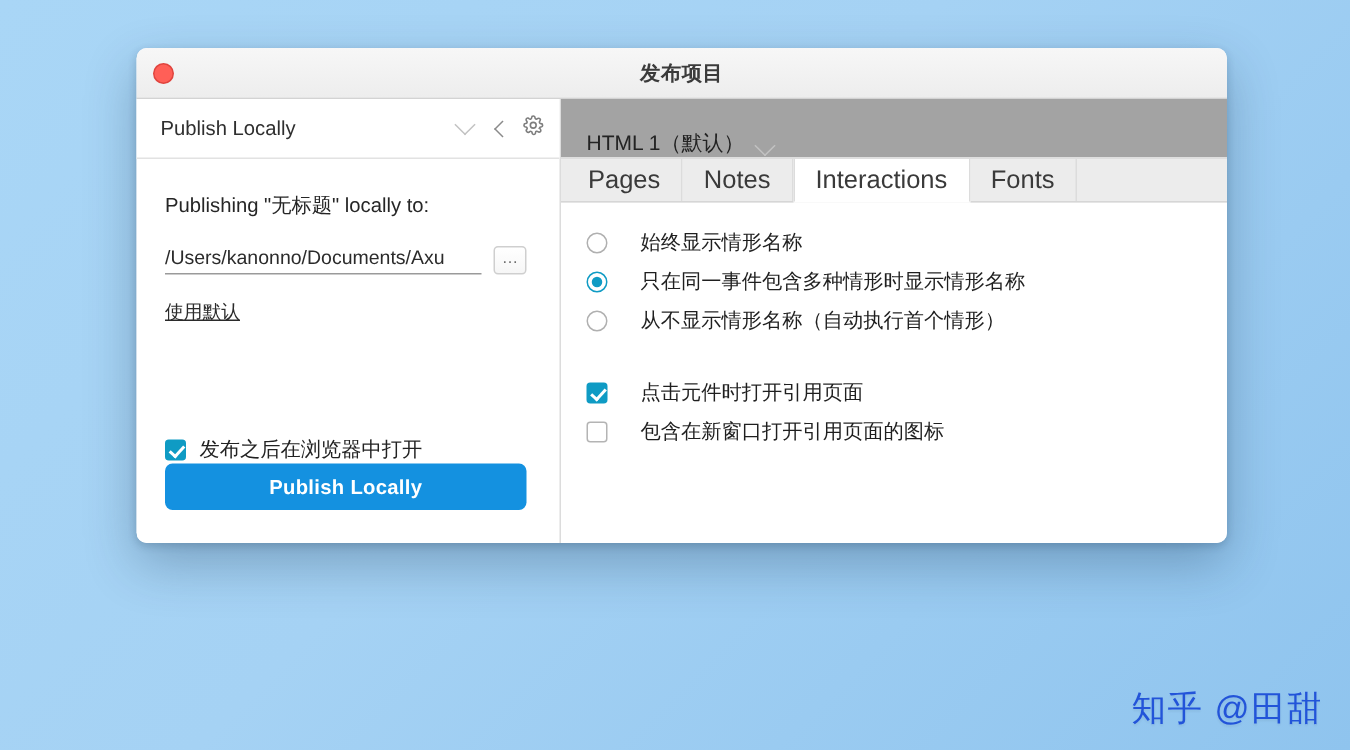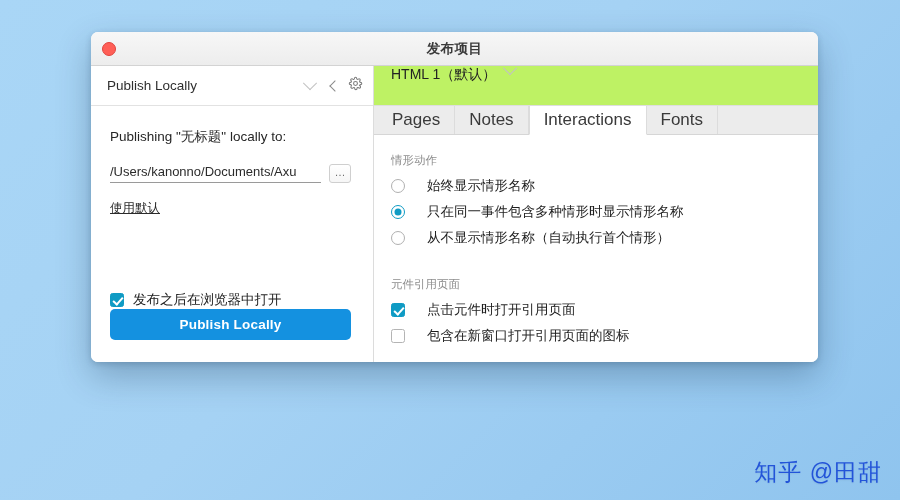--- a/index.html
+++ b/index.html
@@ -260,23 +260,23 @@
     flex: 1;
     background: #ffffff;
     display: flex;
     flex-direction: column;
     min-width: 0;
   }
   #right-header {
     height: 39px;
     min-height: 39px;
     display: flex;
-    align-items: flex-start;
+    align-items: flex-end;
     padding-left: 17px;
-    background: #bef264;
+    background: #a3a3a3;
   }
   #html-config-name {
     font-size: 14px;
     color: #232323;
     margin-right: 9px;
   }
   #tabbar {
     height: 28px;
     min-height: 28px;
     background: #ececec;
@@ -405,40 +405,38 @@
       <div id="tabbar">
         <div class="tab">Pages</div>
         <div class="tab">Notes</div>
         <div class="tab active">Interactions</div>
         <div class="tab">Fonts</div>
         <div id="tabbar-filler"></div>
       </div>
 
       <div id="right-content">
 
-        <div class="group-title">情形动作</div>
 
         <div class="opt-row">
           <span class="rd off"></span>
           <span class="opt-label">始终显示情形名称</span>
         </div>
 
         <div class="opt-row">
           <span class="rd on"></span>
           <span class="opt-label">只在同一事件包含多种情形时显示情形名称</span>
         </div>
 
         <div class="opt-row">
           <span class="rd off"></span>
           <span class="opt-label">从不显示情形名称（自动执行首个情形）</span>
         </div>
 
         <div class="group-spacer"></div>
 
-        <div class="group-title">元件引用页面</div>
 
         <div class="opt-row">
           <span class="cb on"></span>
           <span class="opt-label">点击元件时打开引用页面</span>
         </div>
 
         <div class="opt-row">
           <span class="cb off"></span>
           <span class="opt-label">包含在新窗口打开引用页面的图标</span>
         </div>

